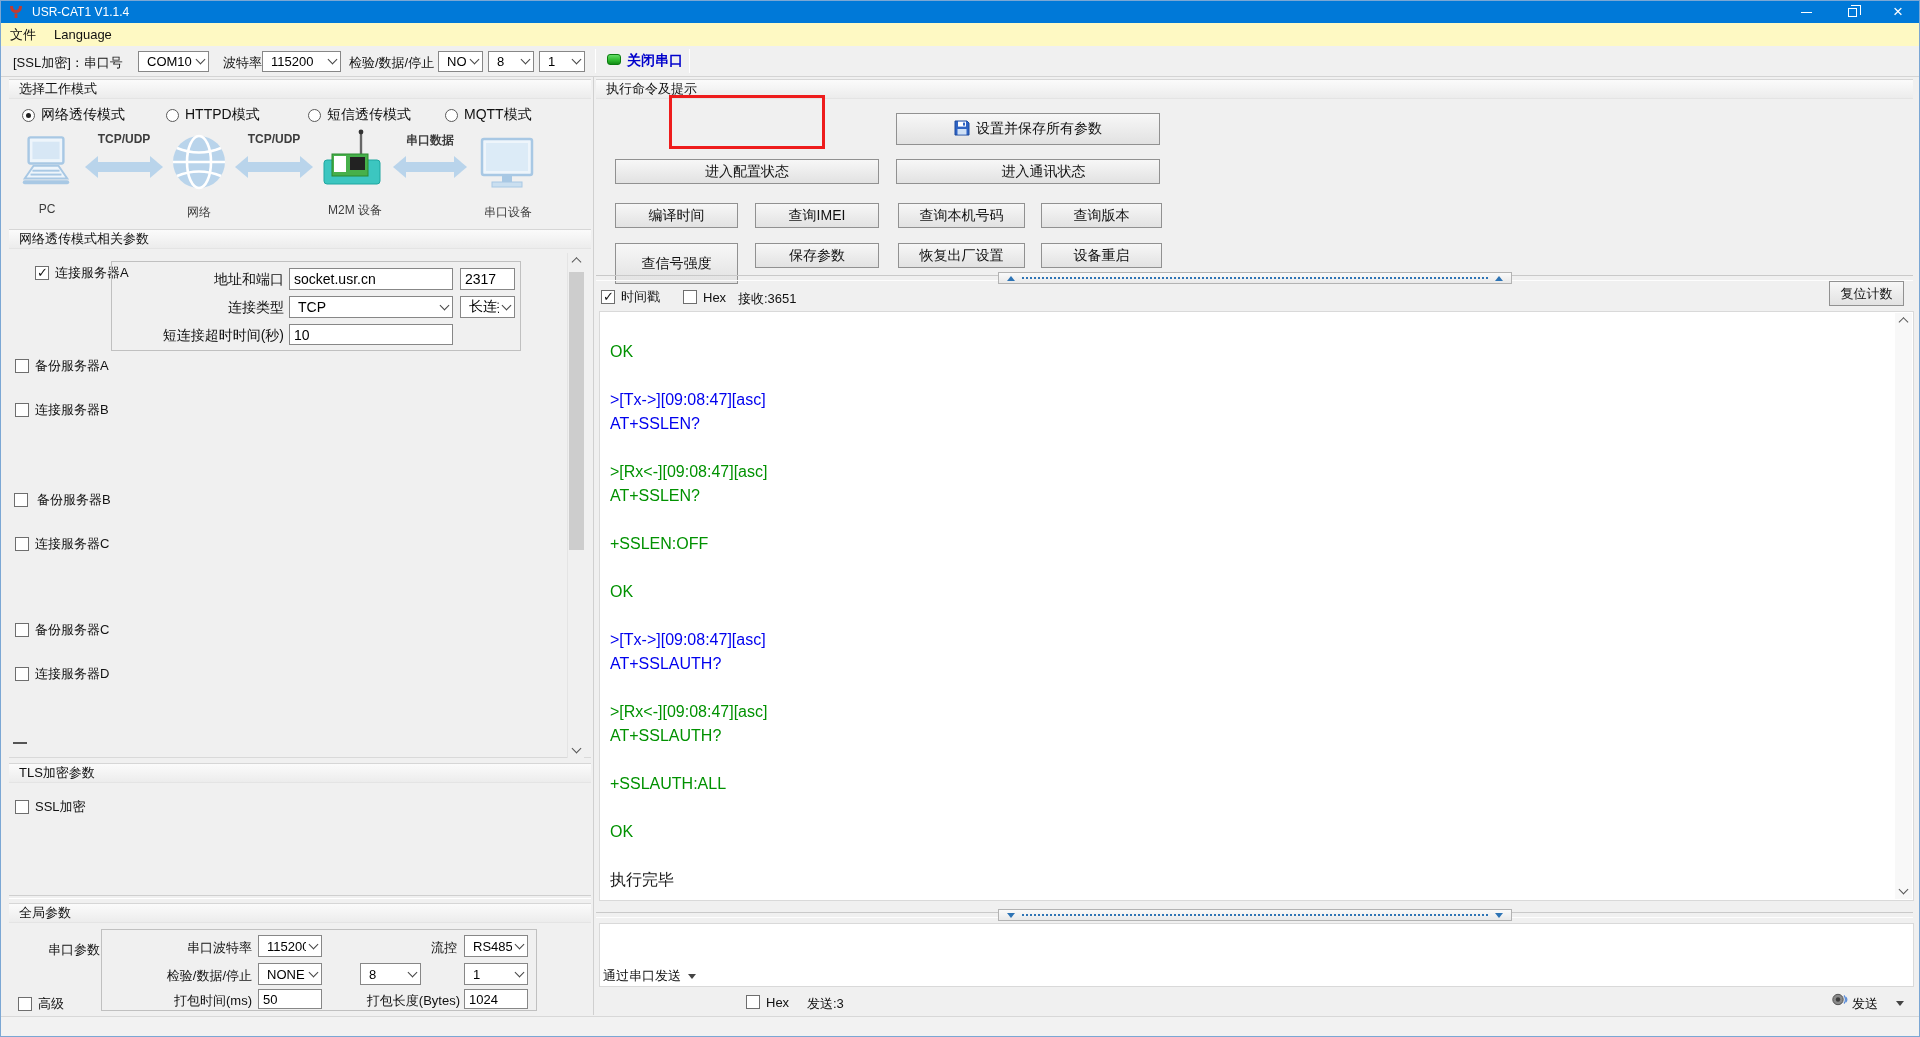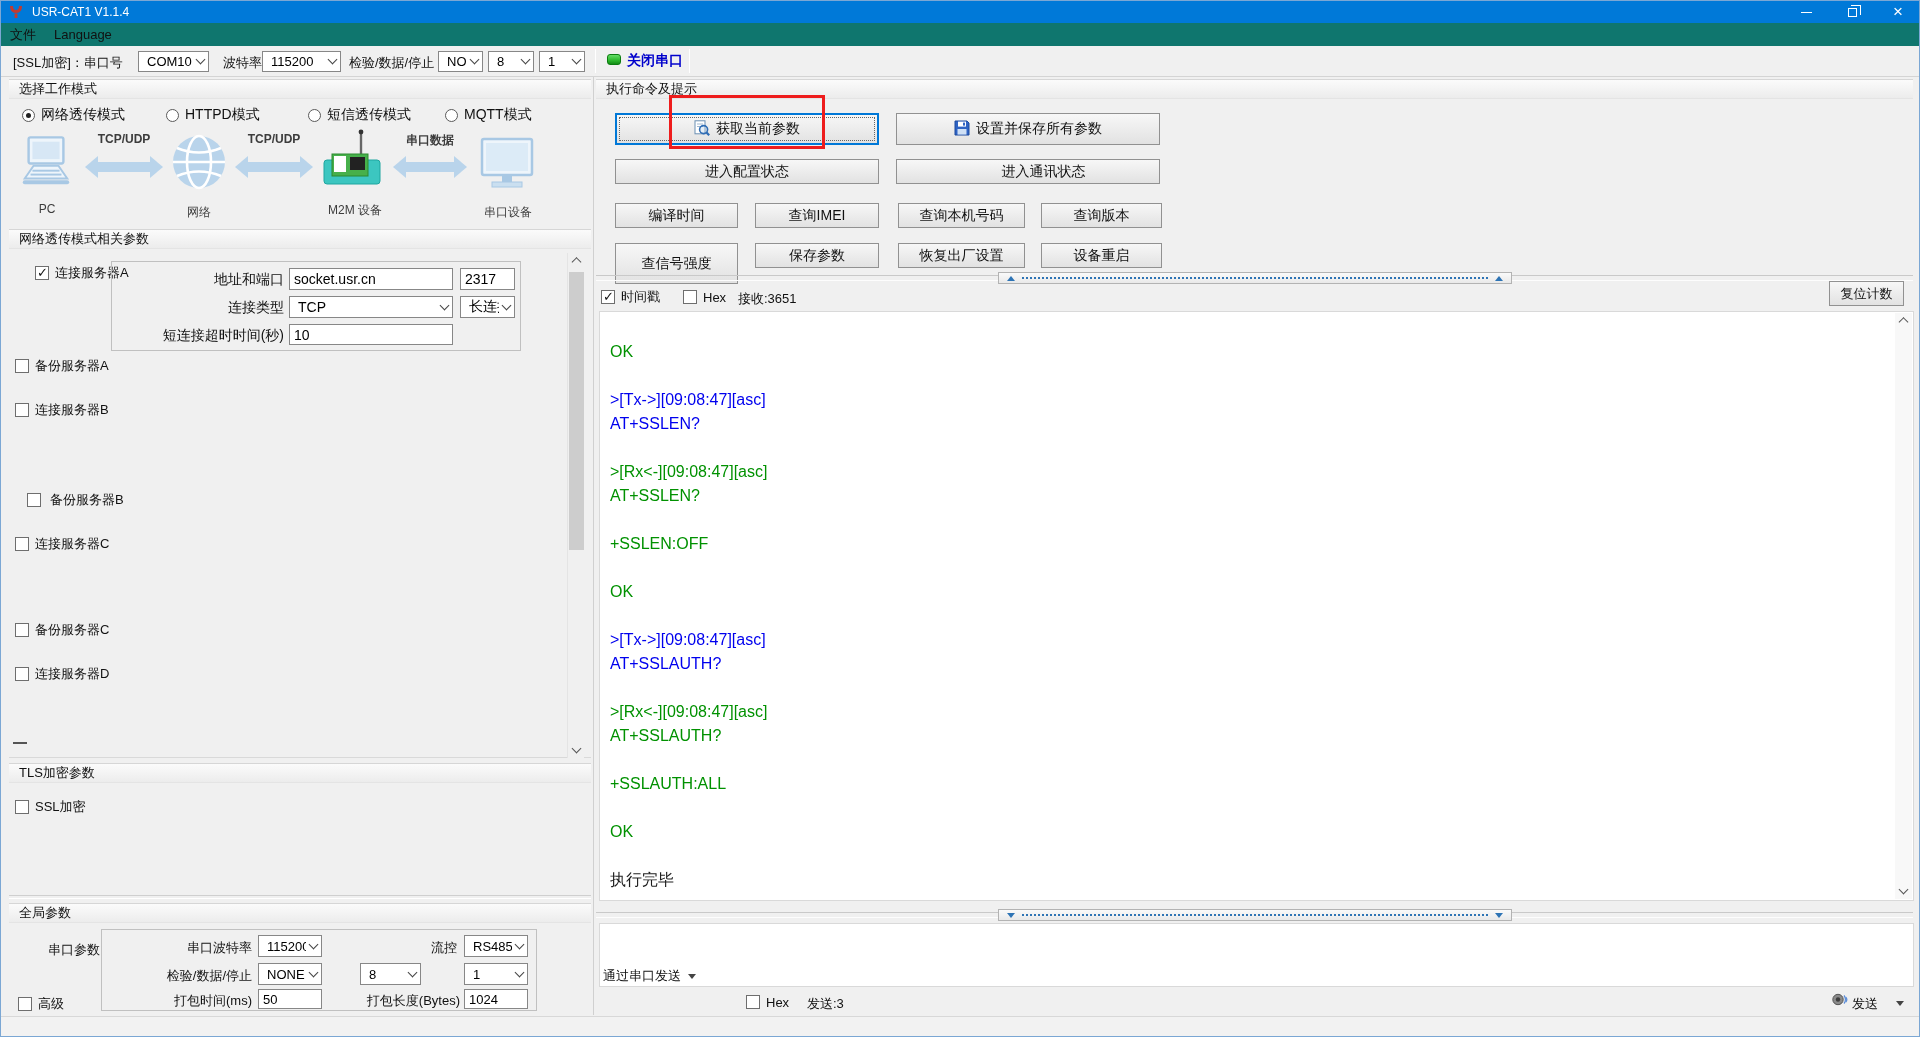--- a/index.html
+++ b/index.html
@@ -16,21 +16,21 @@
   .titlebar{position:absolute;left:0;top:0;width:100%;height:22px;background:var(--titlebar-bg);color:var(--titlebar-text);display:flex;align-items:center;}
   .app-icon{margin-left:7px;width:16px;height:16px;display:inline-flex;}
   .title-text{margin-left:8px;font-size:12px;}
   .win-btn{position:absolute;top:0;width:46px;height:22px;display:flex;align-items:center;justify-content:center;}
   .glyph-min{width:11px;height:1px;background:#fff;}
   .glyph-restore{position:relative;width:9px;height:9px;border:1px solid #fff;background:var(--titlebar-bg);}
   .glyph-restore::before{content:"";position:absolute;left:2px;top:-4px;width:9px;height:9px;border:1px solid #fff;border-left:none;border-bottom:none;}
   .glyph-close::before{content:"×";font-size:17px;line-height:17px;color:#fff;}
 
   
-  .menubar{position:absolute;left:0;top:22px;width:100%;height:23px;background:#0f766e;display:flex;align-items:center;font-size:13px;}
+  .menubar{position:absolute;left:0;top:22px;width:100%;height:23px;background:#fef9c3;display:flex;align-items:center;font-size:13px;}
   .menu-item{padding:0 9px;height:100%;display:flex;align-items:center;color:#111;}
   .toolbar{position:absolute;left:0;top:45px;width:100%;height:31px;background:#f0f0f0;border-bottom:1px solid #d4d4d4;font-size:13px;}
   .tlabel{position:absolute;top:8px;color:#111;white-space:nowrap;}
   .tsep{position:absolute;top:3px;width:1px;height:24px;background:#c9c9c9;border-right:1px solid #fff;}
   .indicator{position:absolute;left:606px;top:8px;width:14px;height:11px;border-radius:3px;background:linear-gradient(#63de66,var(--indicator-green) 60%,#128c15);border:1px solid #0c7c10;}
   .close-port{position:absolute;left:626px;top:6px;font-size:14px;font-weight:bold;color:var(--close-port-text);}
 
   
   .sect{position:absolute;height:20px;background:linear-gradient(#fbfbfb,#ececec);border-top:1px solid #d6d6d6;border-bottom:1px solid #e4e4e4;display:flex;align-items:center;padding-left:10px;font-size:13px;color:#111;}
 
@@ -275,21 +275,21 @@
     </div>
 
     <div class="cbrow" style="left:6px;top:107px;">
       <span class="cb"></span>
       <span>备份服务器A</span>
     </div>
     <div class="cbrow" style="left:6px;top:151px;">
       <span class="cb"></span>
       <span>连接服务器B</span>
     </div>
-    <div class="cbrow" style="left:18px;top:241px;gap:9px;">
+    <div class="cbrow" style="left:5px;top:241px;gap:9px;">
       <span class="cb"></span>
       <span>备份服务器B</span>
     </div>
     <div class="cbrow" style="left:6px;top:285px;">
       <span class="cb"></span>
       <span>连接服务器C</span>
     </div>
     <div class="cbrow" style="left:6px;top:371px;">
       <span class="cb"></span>
       <span>备份服务器C</span>
@@ -358,32 +358,20 @@
 
   <div class="cbrow" style="left:17px;top:995px;">
     <span class="cb"></span>
     <span>高级</span>
   </div>
 
   <div class="sect" style="left:595px;top:78px;width:1317px;">
     <span>执行命令及提示</span>
   </div>
 
-  <div class="btn focused" style="left:614px;top:112px;width:264px;height:32px;">
-    <span>
-      <svg width="16" height="16" viewBox="0 0 16 16">
-          <rect x="1" y="0.8" width="10" height="13" fill="#fff" stroke="#6b8fb3"></rect>
-          <line x1="3" y1="4" x2="9" y2="4" stroke="#9fb8d1"></line>
-          <line x1="3" y1="6.5" x2="9" y2="6.5" stroke="#9fb8d1"></line>
-          <circle cx="9.6" cy="9.6" r="4" fill="rgba(180,205,230,.35)" stroke="#2f6db5" stroke-width="1.6"></circle>
-          <line x1="12.6" y1="12.6" x2="15.2" y2="15.2" stroke="#2f6db5" stroke-width="2.2"></line>
-        </svg>
-    </span>
-    <span>获取当前参数</span>
-  </div>
   <div class="btn" style="left:895px;top:112px;width:264px;height:32px;">
     <span>
       <svg width="16" height="16" viewBox="0 0 16 16">
           <path d="M1 1 h12 l2 2 v12 h-14 z" fill="#2e63c4" stroke="#1d4a9e"></path>
           <rect x="4" y="1.6" width="8" height="5" fill="#fff"></rect>
           <rect x="9" y="2.6" width="2" height="3" fill="#2e63c4"></rect>
           <rect x="3.5" y="9" width="9" height="5.6" fill="#cfe0f5"></rect>
         </svg>
     </span>
     <span>设置并保存所有参数</span>

